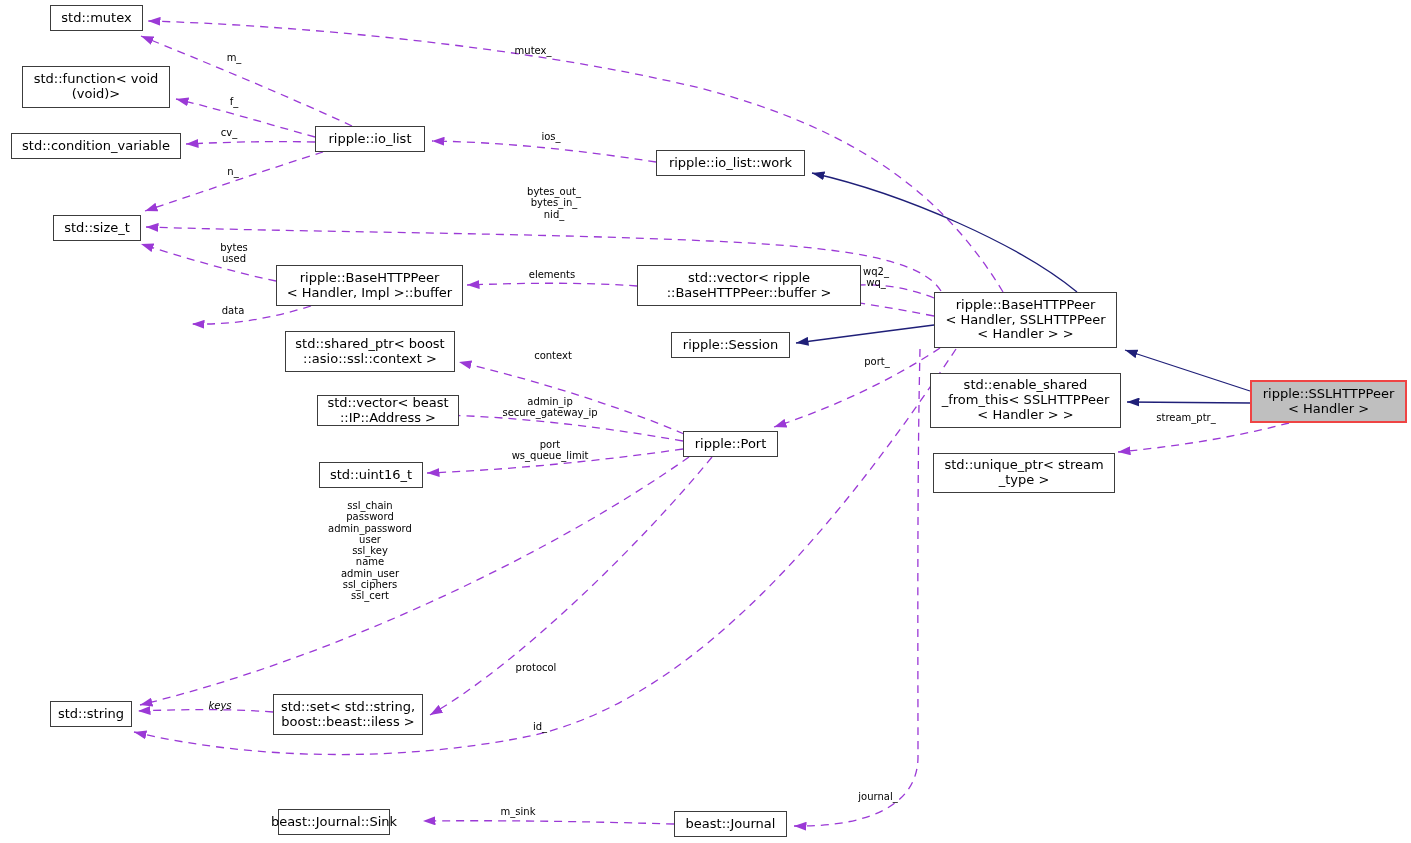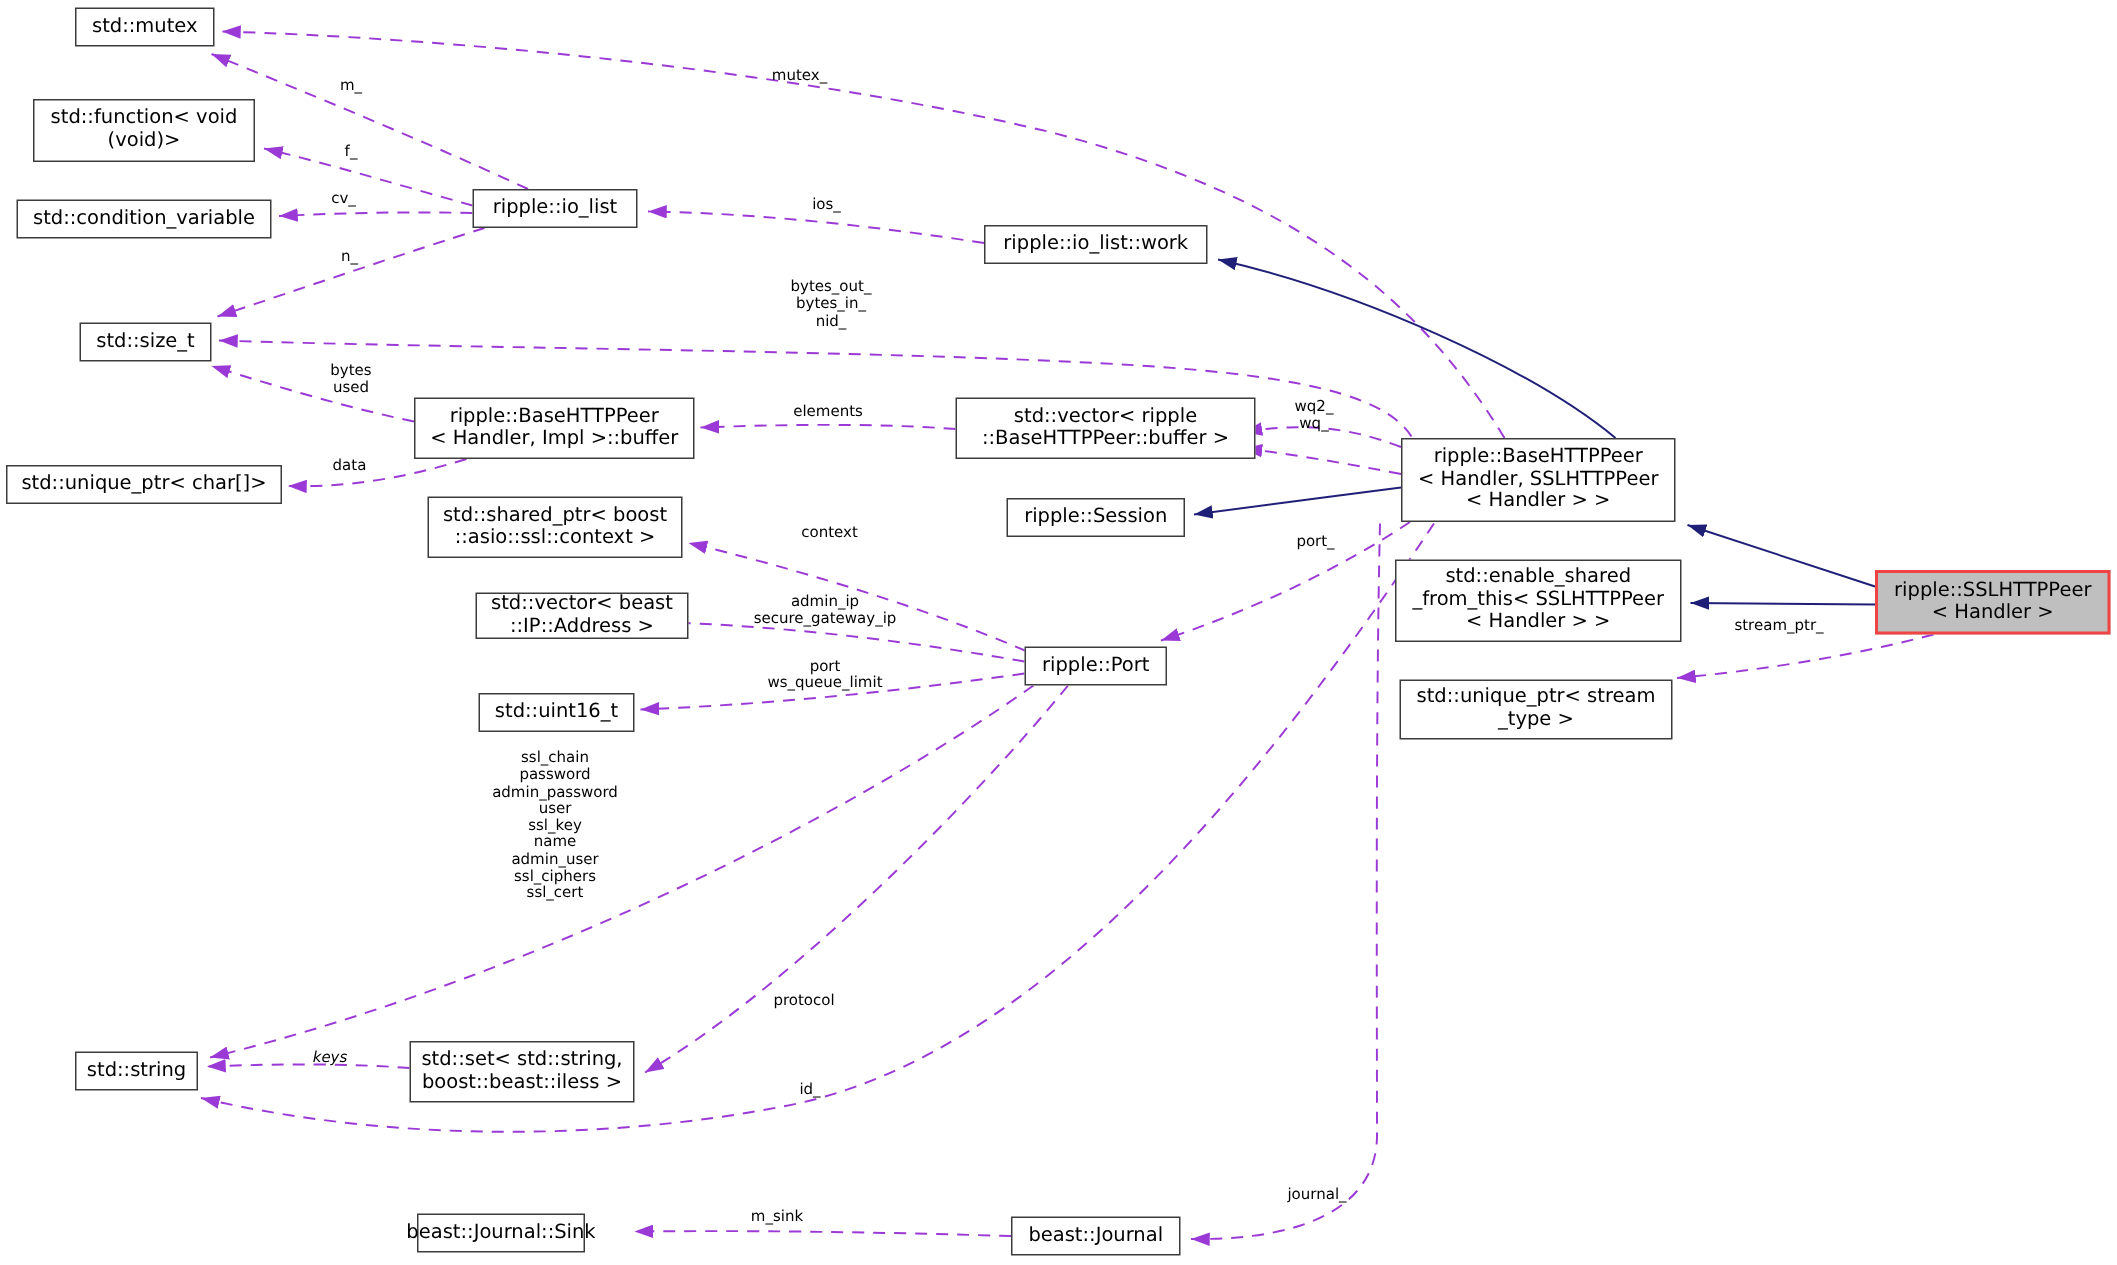--- a/index.html
+++ b/index.html
@@ -71,23 +71,22 @@
 
   <div class="node" style="left:50px;top:5px;width:93px;height:26px;">std::mutex</div>
   <div class="node" style="left:22px;top:66px;width:148px;height:42px;">std::function&lt; void
 (void)&gt;</div>
   <div class="node" style="left:11px;top:133px;width:170px;height:26px;">std::condition_variable</div>
   <div class="node" style="left:53px;top:215px;width:88px;height:26px;">std::size_t</div>
   <div class="node" style="left:315px;top:126px;width:110px;height:26px;">ripple::io_list</div>
   <div class="node" style="left:656px;top:150px;width:149px;height:26px;">ripple::io_list::work</div>
   <div class="node" style="left:276px;top:265px;width:187px;height:41px;">ripple::BaseHTTPPeer
 &lt; Handler, Impl &gt;::buffer</div>
-  <div class="node" style="left:637px;top:265px;width:200px;height:41px;">std::vector&lt; ripple
+  <div class="node" style="left:637px;top:265px;width:224px;height:41px;">std::vector&lt; ripple
 ::BaseHTTPPeer::buffer &gt;</div>
-  <div class="node" style="left:4px;top:310px;width:184px;height:26px;">std::unique_ptr&lt; char[]&gt;</div>
   <div class="node" style="left:285px;top:331px;width:170px;height:41px;">std::shared_ptr&lt; boost
 ::asio::ssl::context &gt;</div>
   <div class="node" style="left:317px;top:395px;width:142px;height:31px;">std::vector&lt; beast
 ::IP::Address &gt;</div>
   <div class="node" style="left:319px;top:462px;width:104px;height:26px;">std::uint16_t</div>
   <div class="node" style="left:934px;top:292px;width:183px;height:56px;">ripple::BaseHTTPPeer
 &lt; Handler, SSLHTTPPeer
 &lt; Handler &gt; &gt;</div>
   <div class="node" style="left:671px;top:332px;width:119px;height:26px;">ripple::Session</div>
   <div class="node" style="left:683px;top:431px;width:95px;height:26px;">ripple::Port</div>

